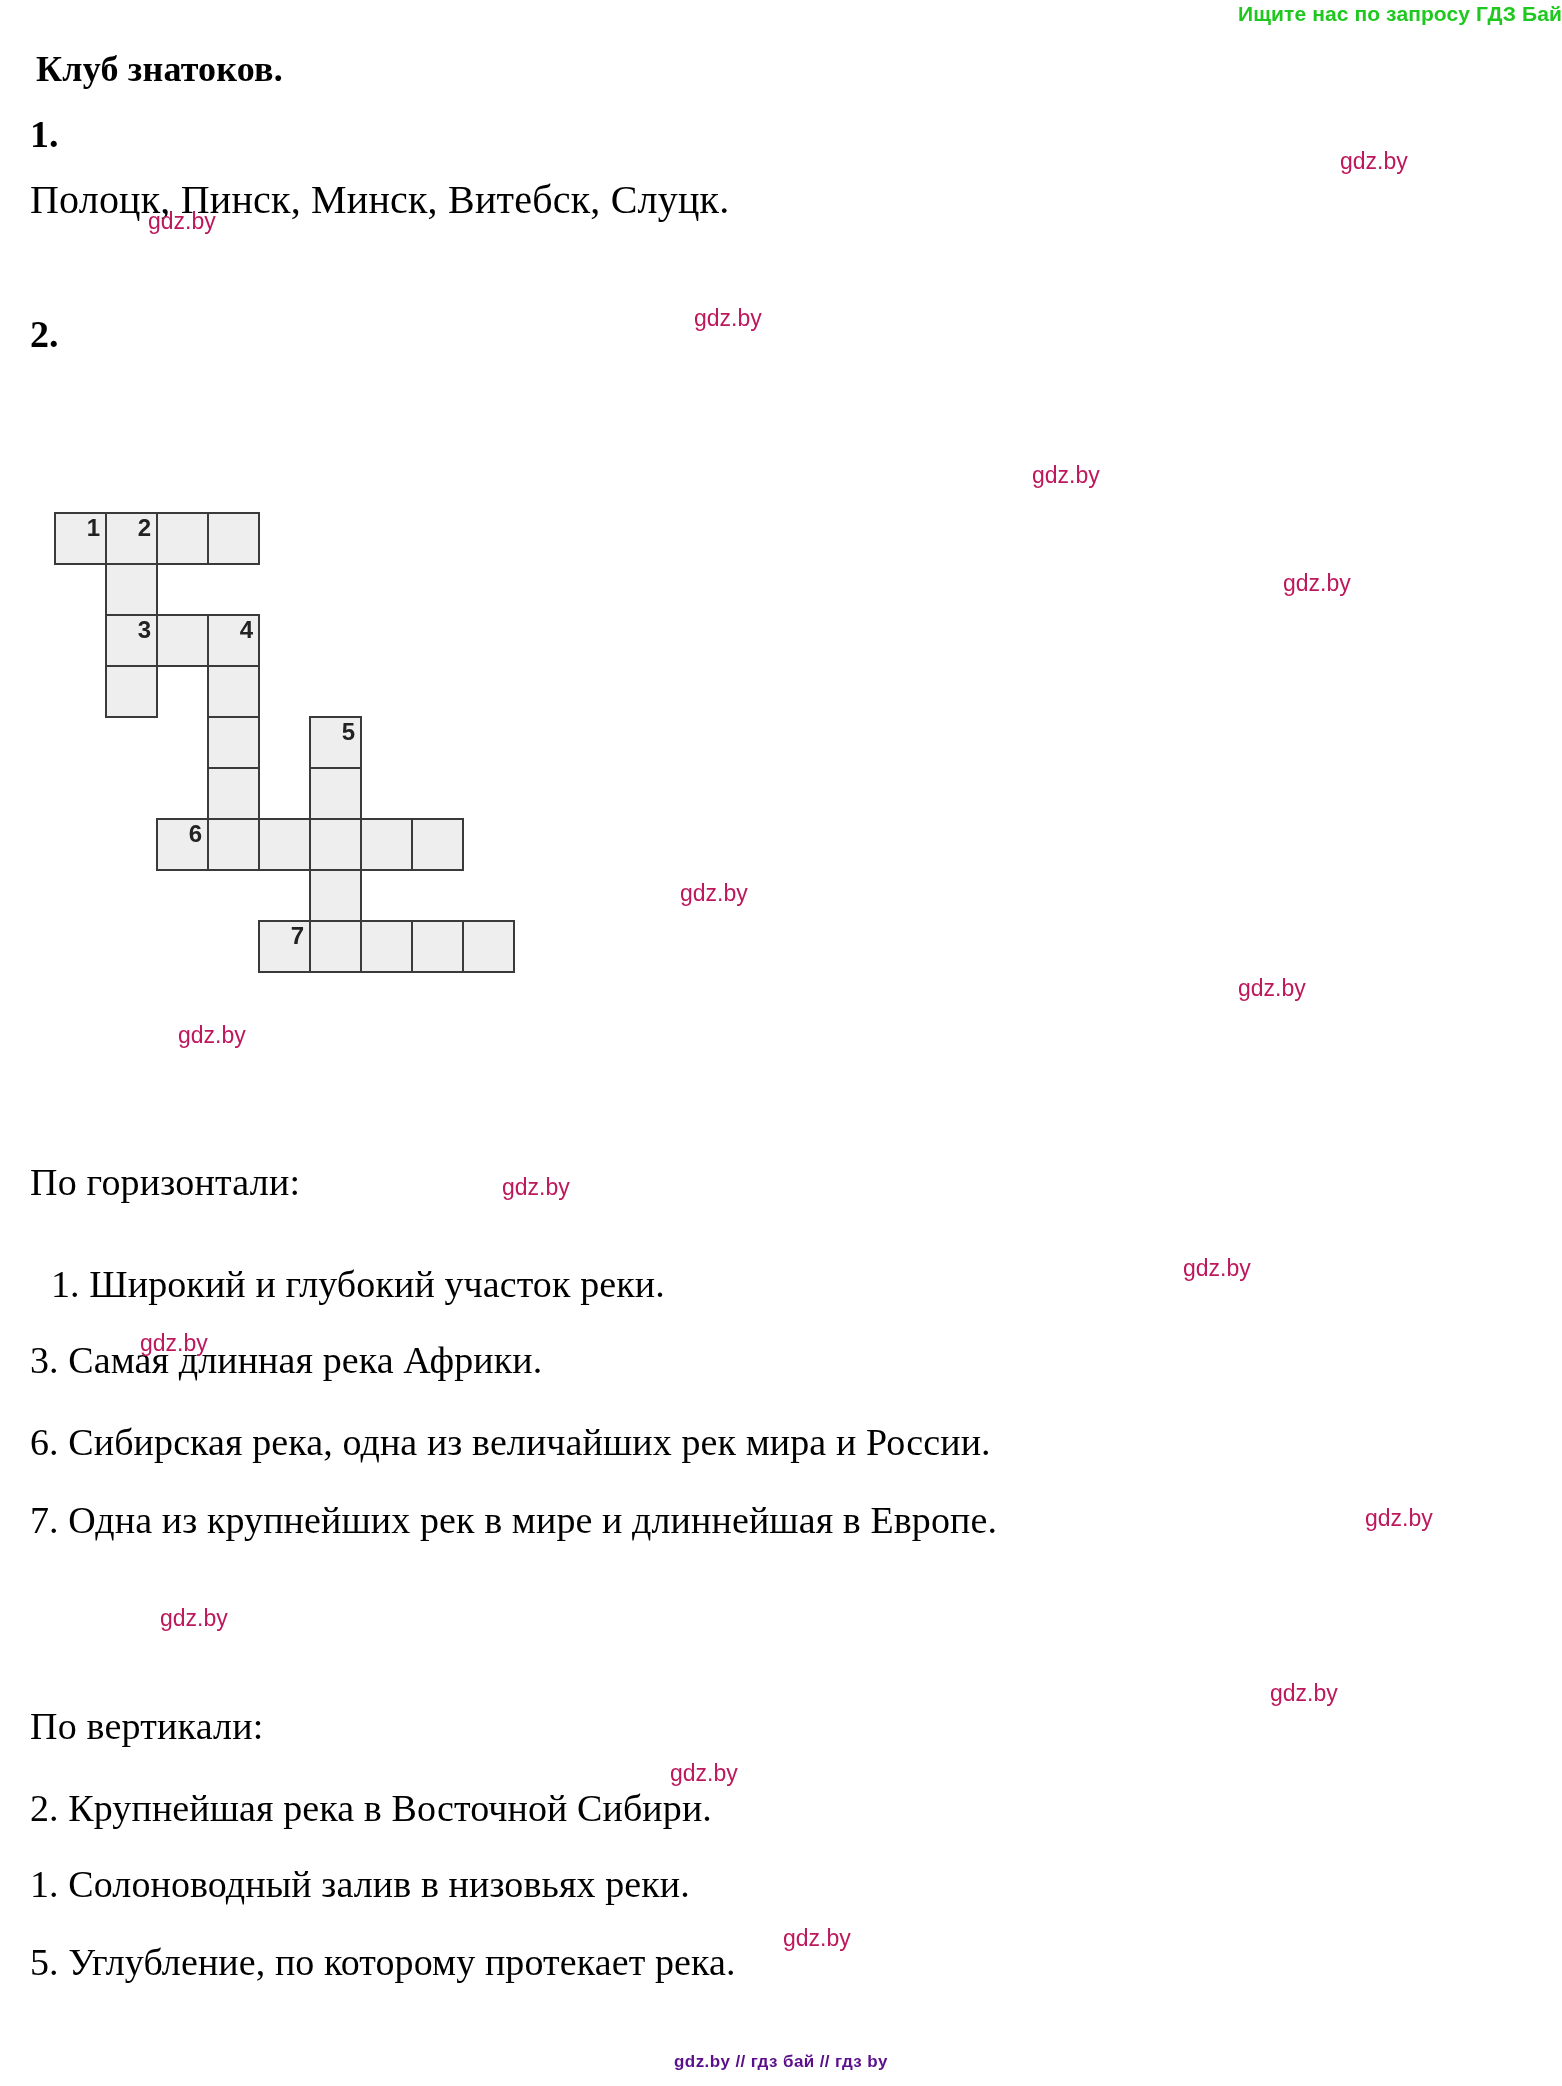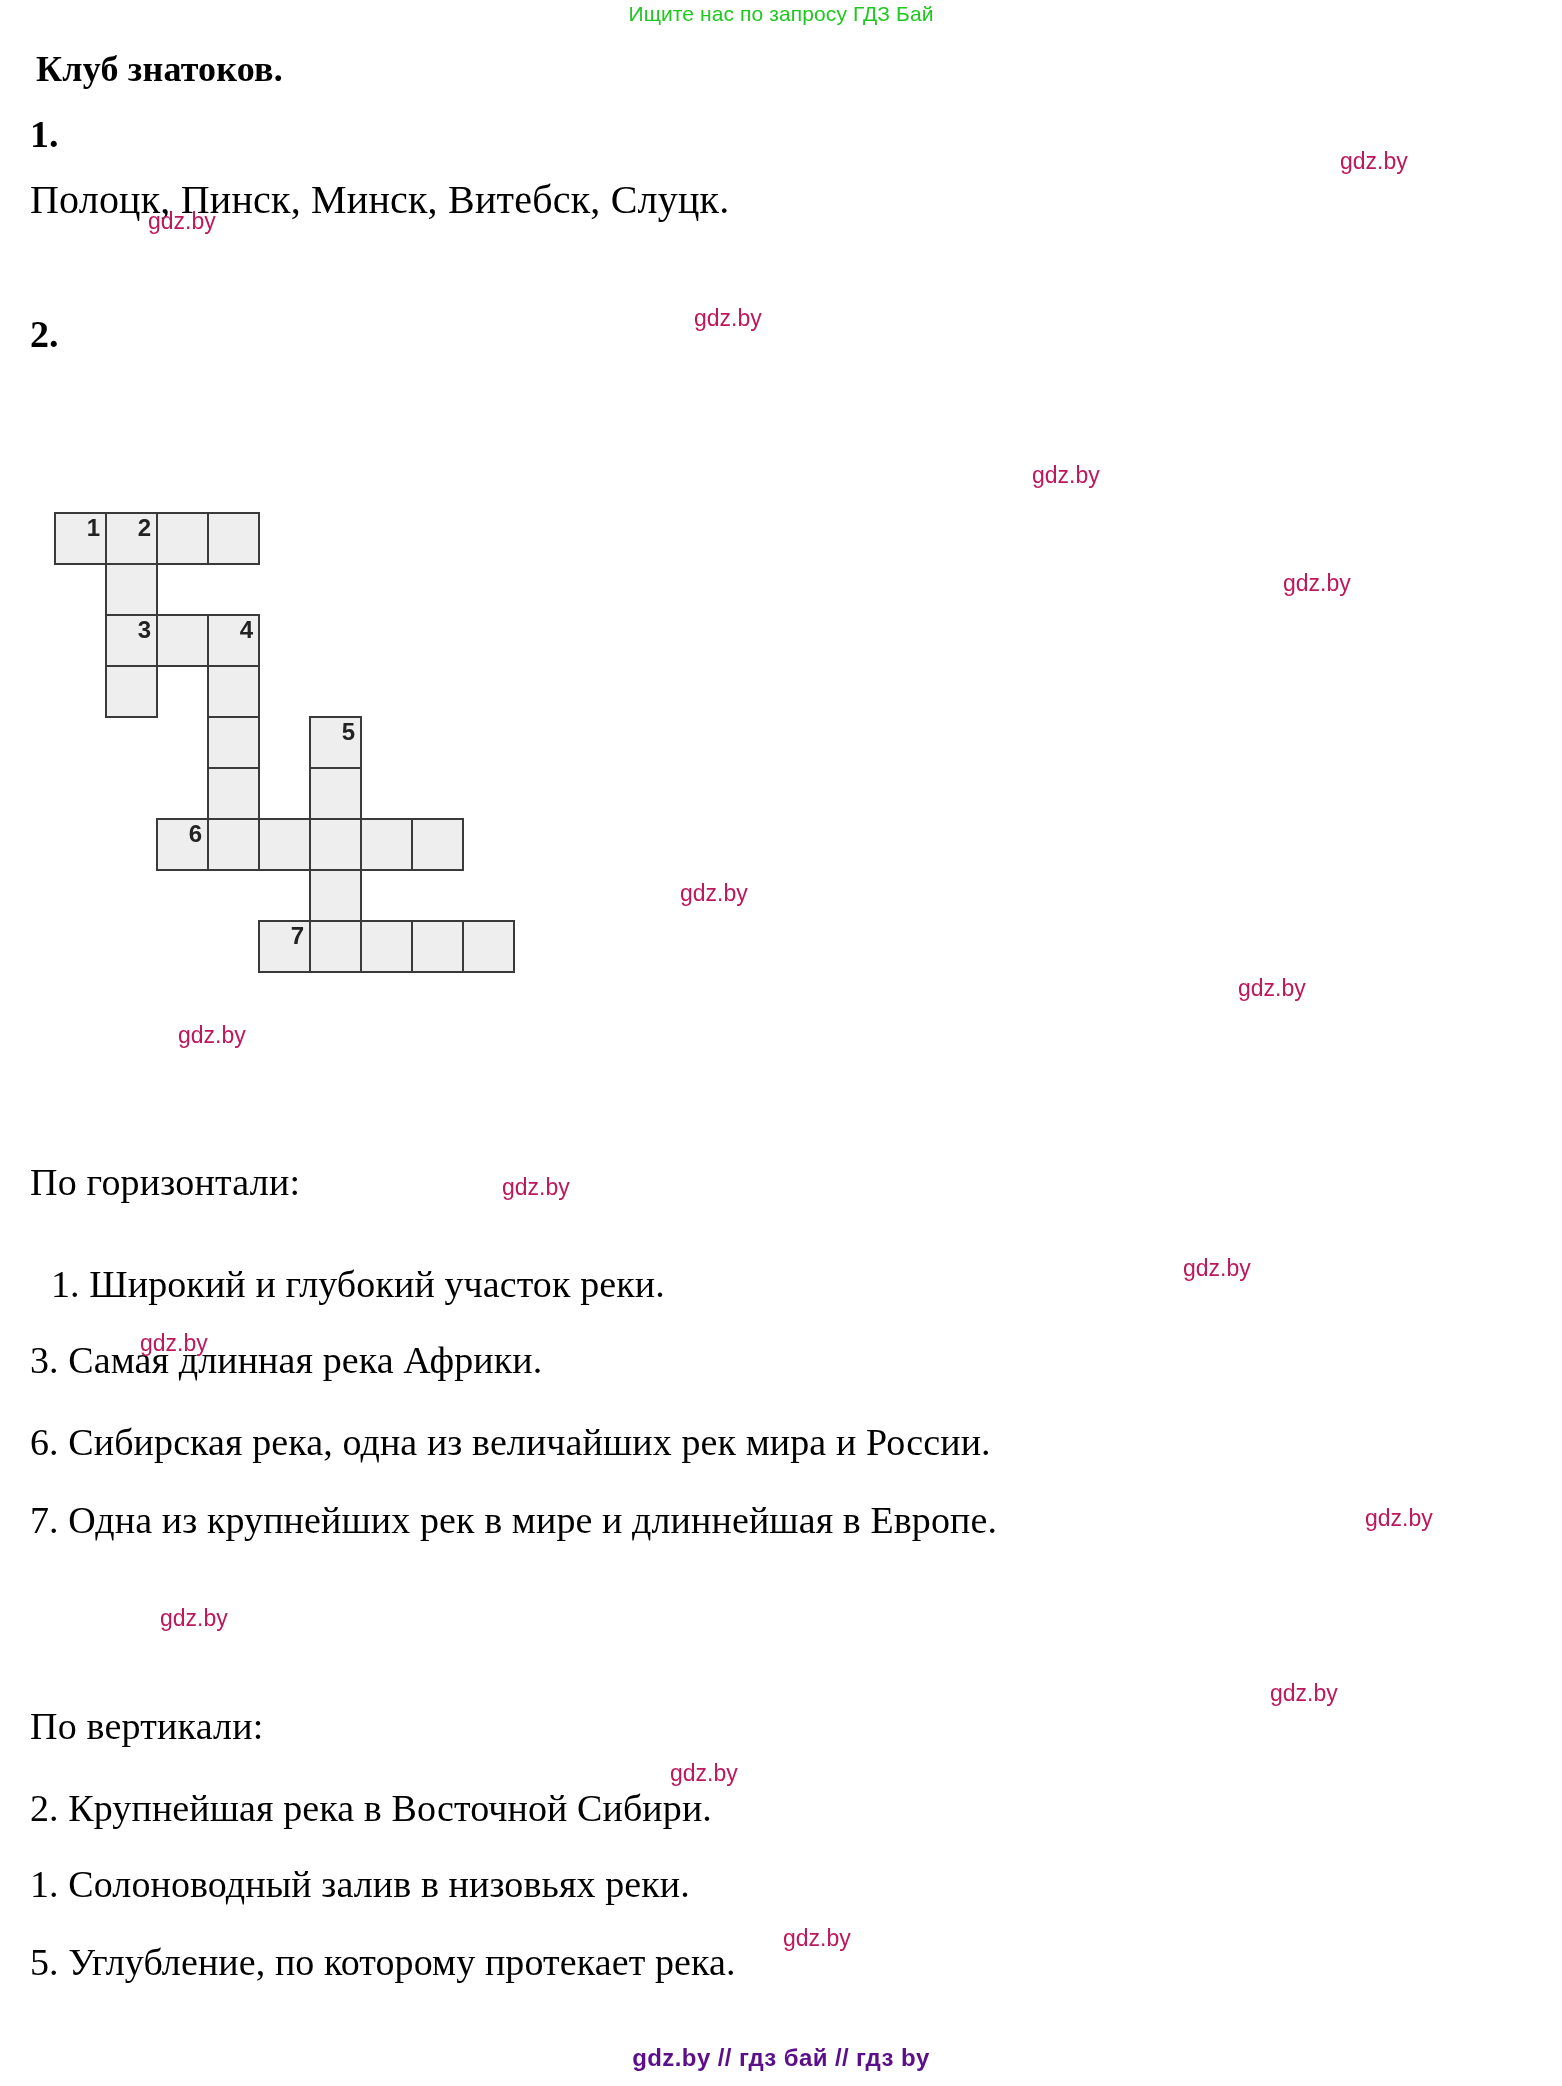--- a/index.html
+++ b/index.html
@@ -16,24 +16,24 @@
     color: #000000;
     overflow: hidden;
   }
 
   
   .promo-top {
     position: absolute;
     top: 2px;
     left: 0;
     width: 100%;
-    text-align: center;
+    text-align: right;
     font-family: "Liberation Sans", "DejaVu Sans", sans-serif;
     font-size: 21px;
-    font-weight: normal;
+    font-weight: bold;
     color: #1ec81e;
     letter-spacing: 0.1px;
   }
 
   
   .page-title {
     position: absolute;
     left: 36px;
     top: 48px;
     font-size: 36px;
@@ -93,21 +93,21 @@
   }
 
   
   .promo-bottom {
     position: absolute;
     bottom: 14px;
     left: 0;
     width: 100%;
     text-align: center;
     font-family: "Liberation Sans", "DejaVu Sans", sans-serif;
-    font-size: 24px;
+    font-size: 17px;
     font-weight: bold;
     color: #5b0f8b;
     letter-spacing: 0.4px;
   }
 
   
   #crossword {
     position: absolute;
     left: 54px;
     top: 512px;

